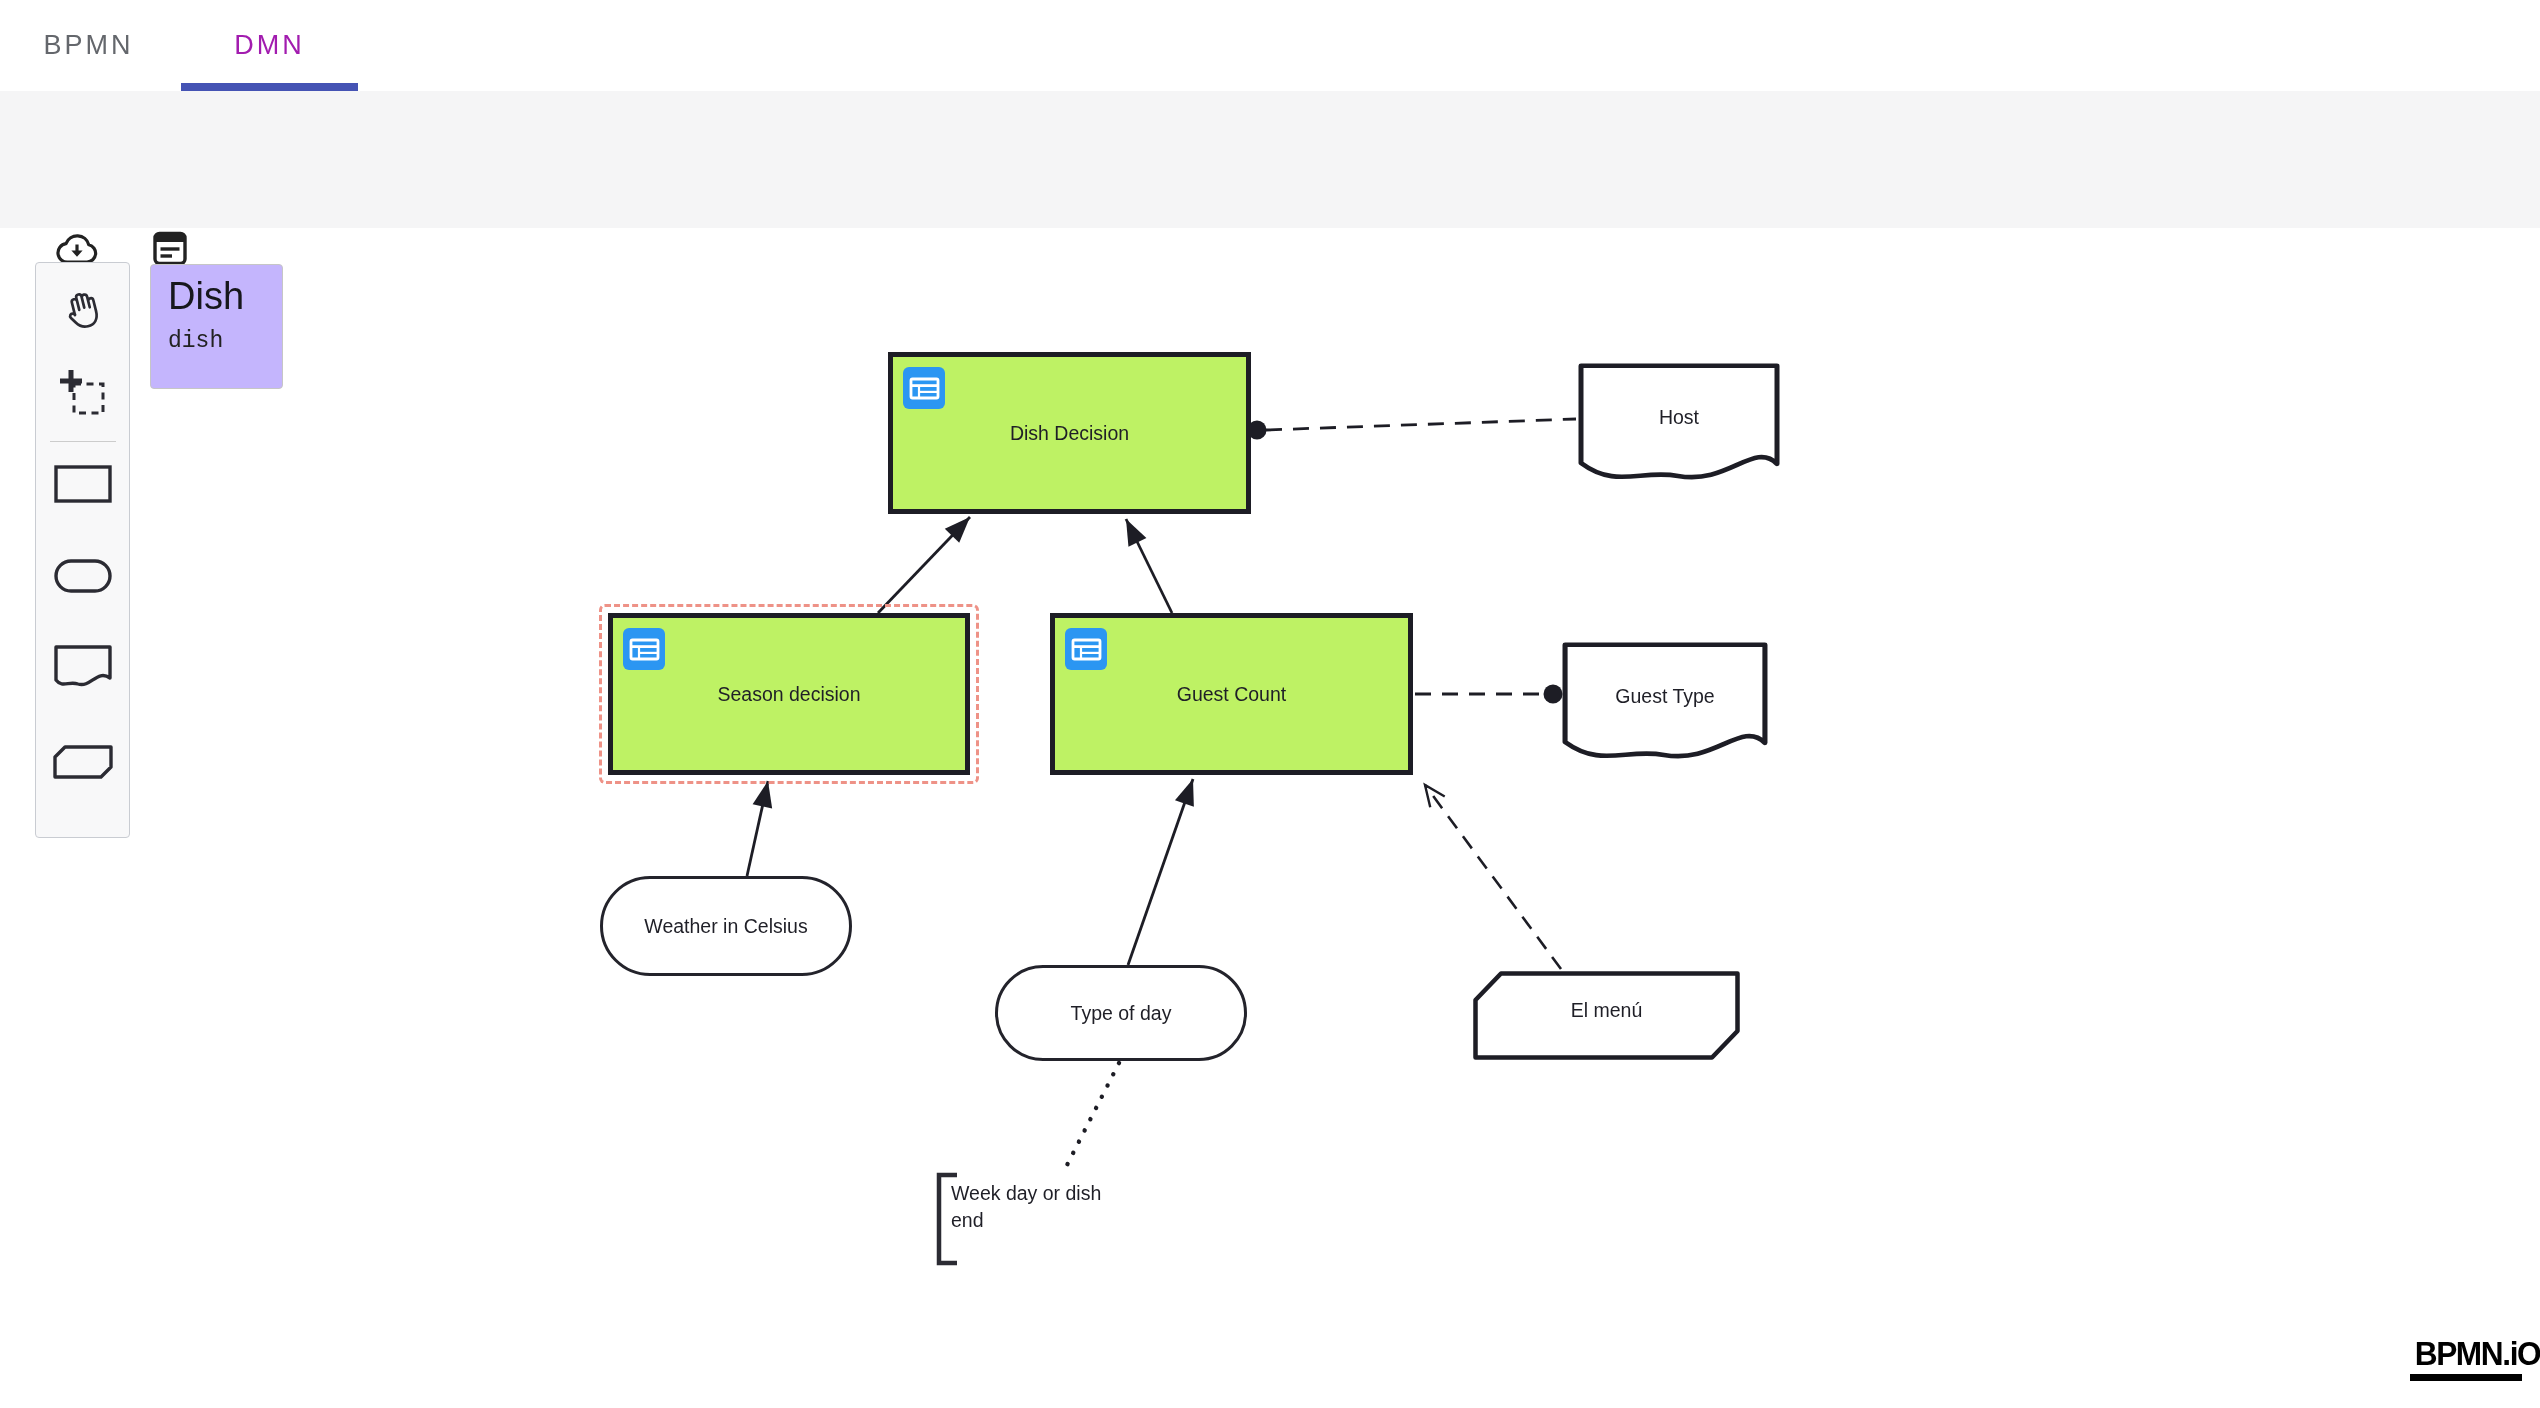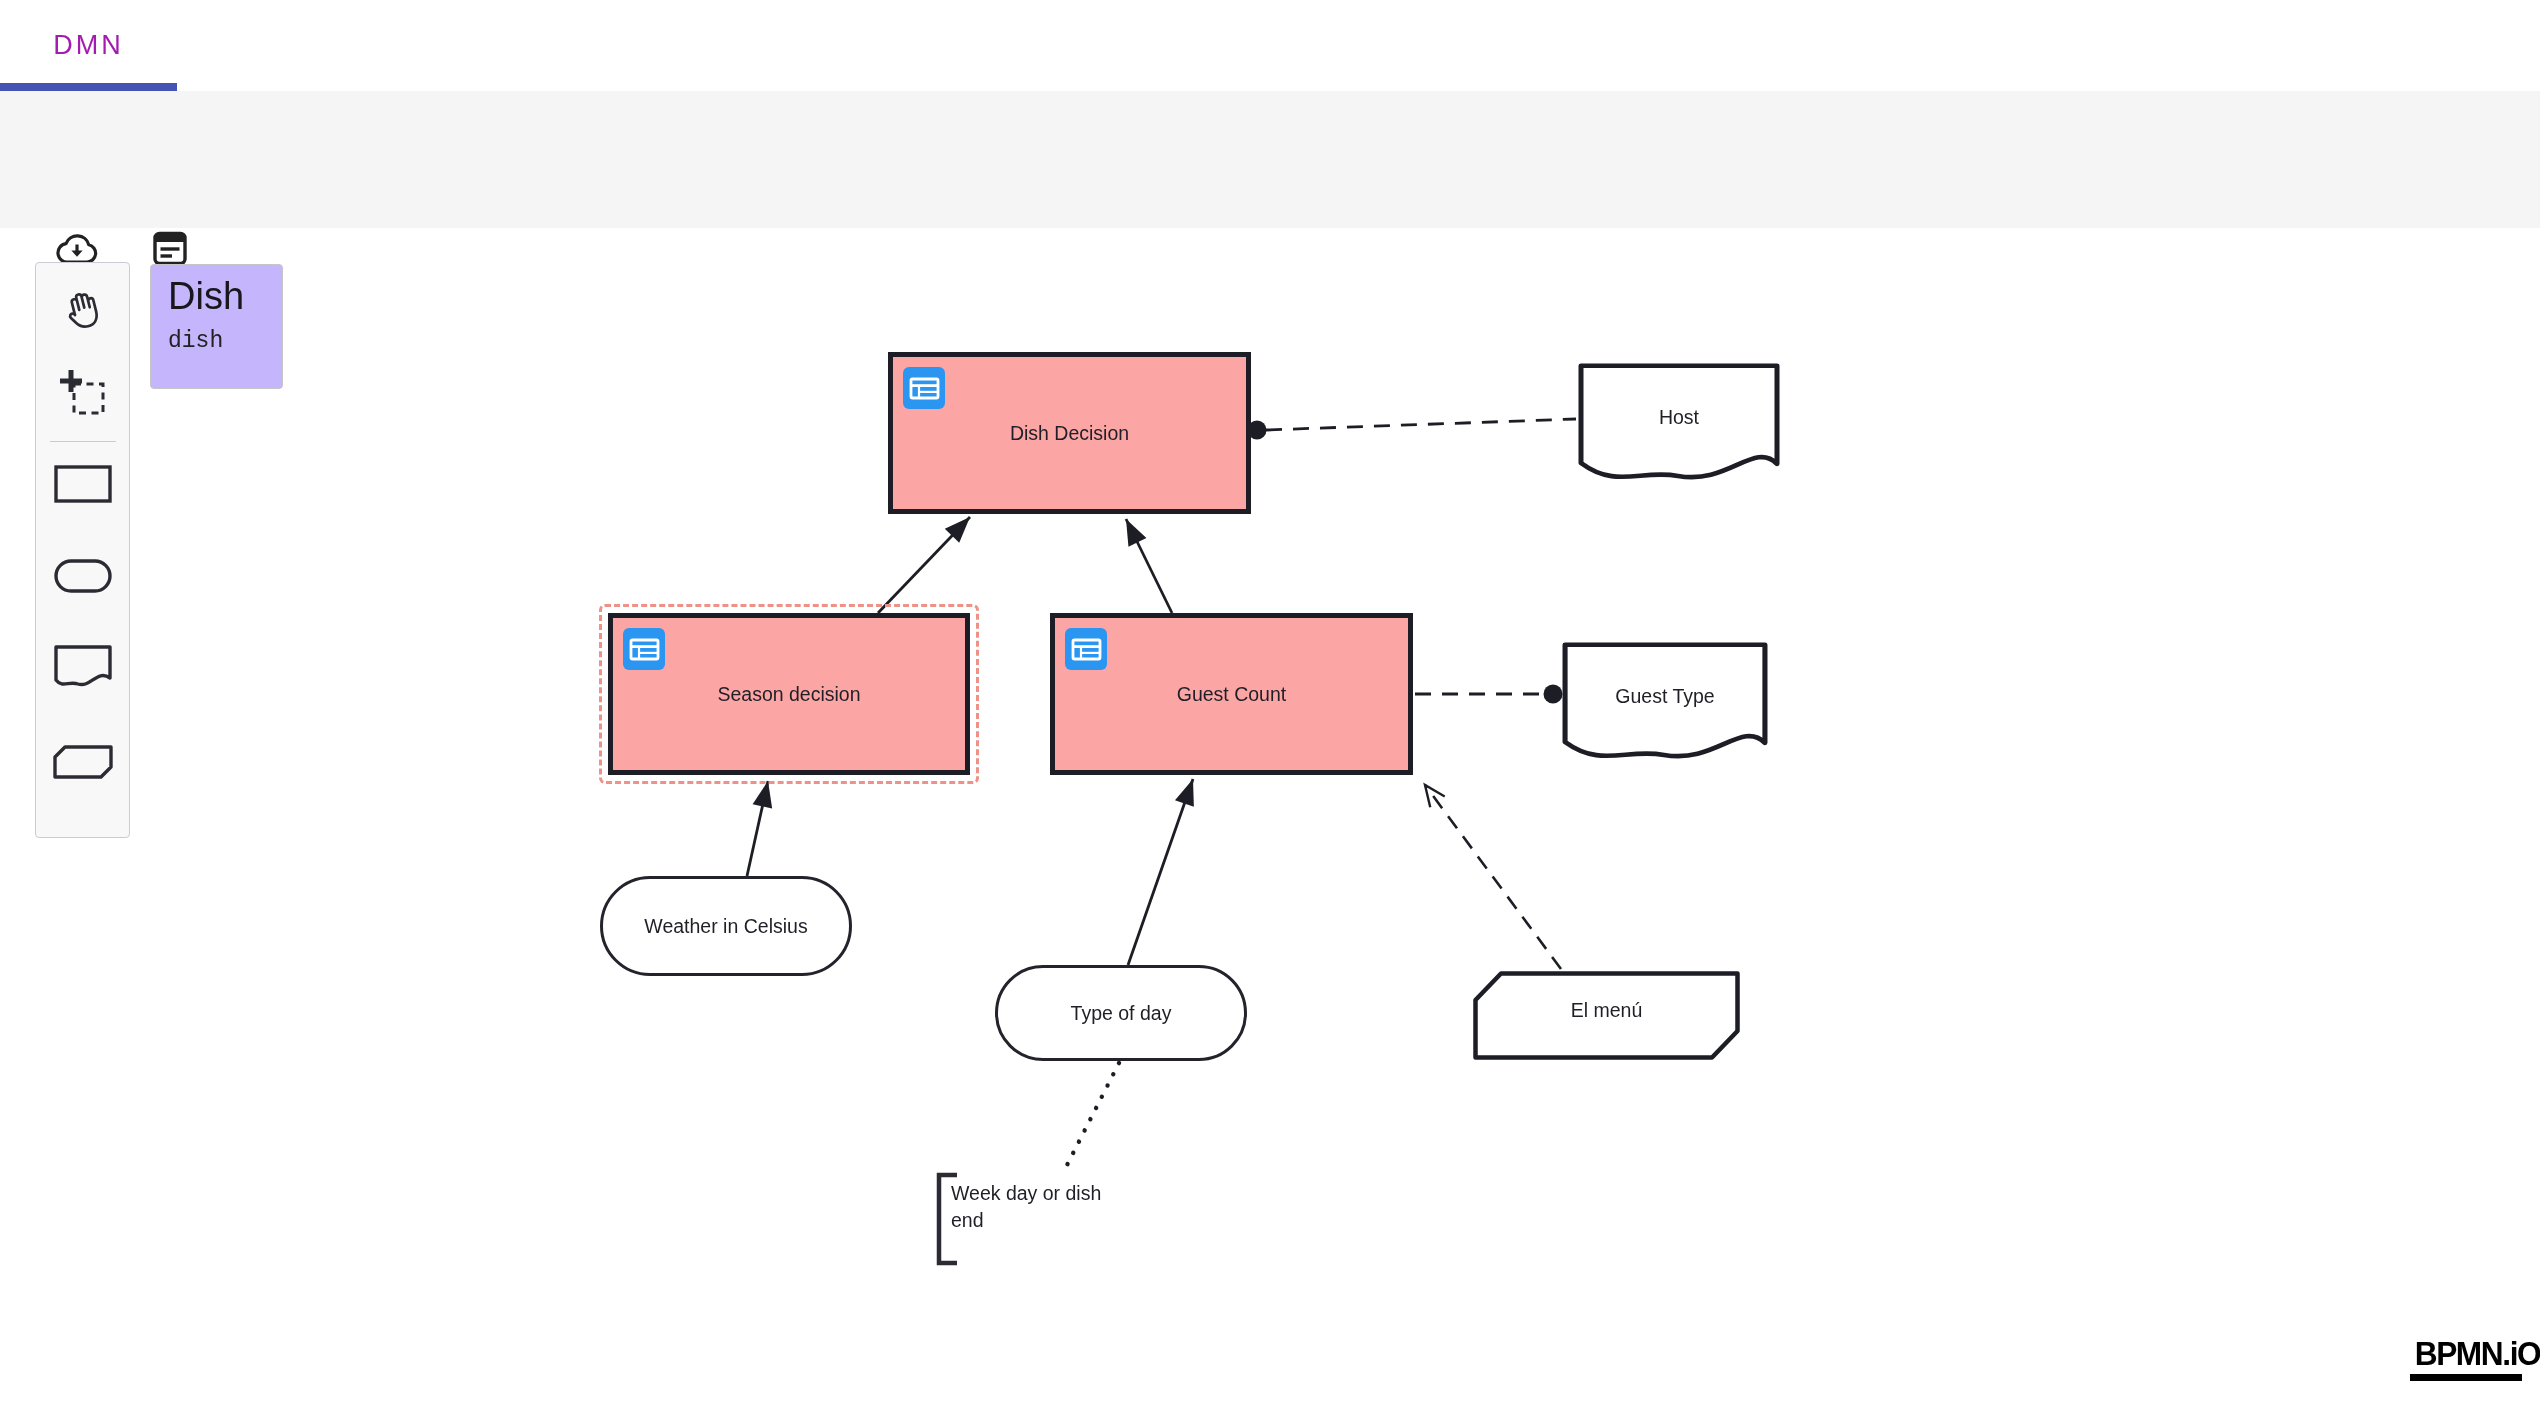--- a/index.html
+++ b/index.html
@@ -35,21 +35,21 @@
   #conn-layer{position:absolute;inset:0;width:2540px;height:1408px;}
   .conn{fill:none;stroke:#1d1d25;}
   .information-requirement{stroke-width:2.8;marker-end:url(#arrow-filled);}
   .authority-requirement{stroke-width:2.8;stroke-dasharray:16 11;}
   .knowledge-requirement{stroke-width:2.6;stroke-dasharray:15 10;marker-end:url(#arrow-open);}
   .association{stroke-width:4.4;stroke-dasharray:0.1 12.5;stroke-linecap:round;}
 
   .node{position:absolute;box-sizing:border-box;cursor:pointer;}
   .node .label{position:absolute;inset:0;display:flex;align-items:center;justify-content:center;
                font-size:19.5px;color:#1f1f27;text-align:center;pointer-events:none;}
-  .node.decision{background:#fca5a5;border:5px solid #1d1d25;}
+  .node.decision{background:#bef264;border:5px solid #1d1d25;}
   .node.input-data{background:#fff;border:3.5px solid #23232b;border-radius:70px;}
   .node.knowledge-source .label{padding-bottom:16px;}
   .node.business-knowledge-model .label{padding-bottom:10px;}
   .node.text-annotation .label{justify-content:flex-start;align-items:flex-start;text-align:left;
                padding:9px 0 0 18px;line-height:1.38;width:200px;box-sizing:border-box;}
   .shape-svg{position:absolute;inset:0;width:100%;height:100%;overflow:visible;display:block;}
   .badge{position:absolute;left:10px;top:10px;width:42px;height:42px;border-radius:6px;background:#2b96f2;}
   .badge svg{display:block;}
   .sel-outline{position:absolute;inset:-14px;border:3px dashed #ee9287;border-radius:6px;pointer-events:none;}
 
@@ -145,20 +145,21 @@
       </div>
       <div class="node text-annotation" style="left: 933px; top: 1171px; width: 250px; height: 96px;">
         <svg class="shape-svg" viewBox="0 0 250 96" preserveAspectRatio="none">
           <path d="M24,4 H6 V92 H24" fill="none" stroke="#2b2b33" stroke-width="4.5" vector-effect="non-scaling-stroke"></path>
         </svg>
         <div class="label">Week day or dish end</div>
       </div>
     </div>
 
   <div class="header">
+    <div class="tab">BPMN</div>
     <div class="tab active">DMN</div>
   </div>
 
   <div class="toolbar">
     <button class="tbtn" style="left:54px;top:138px;">
       <svg width="46" height="40" viewBox="0 0 46 40">
         <path d="M14.5,33 h18.5 a8.7,8.7 0 0 0 1.8,-17.2 A12,12 0 0 0 12,14.6 A8.6,8.6 0 0 0 14.5,33 Z" fill="none" stroke="#222" stroke-width="3.2" stroke-linejoin="round"></path>
         <line x1="23" y1="15.5" x2="23" y2="24" stroke="#222" stroke-width="3.2"></line>
         <path d="M17.4,21.5 L28.6,21.5 L23,27.8 Z" fill="#222"></path>
       </svg>

